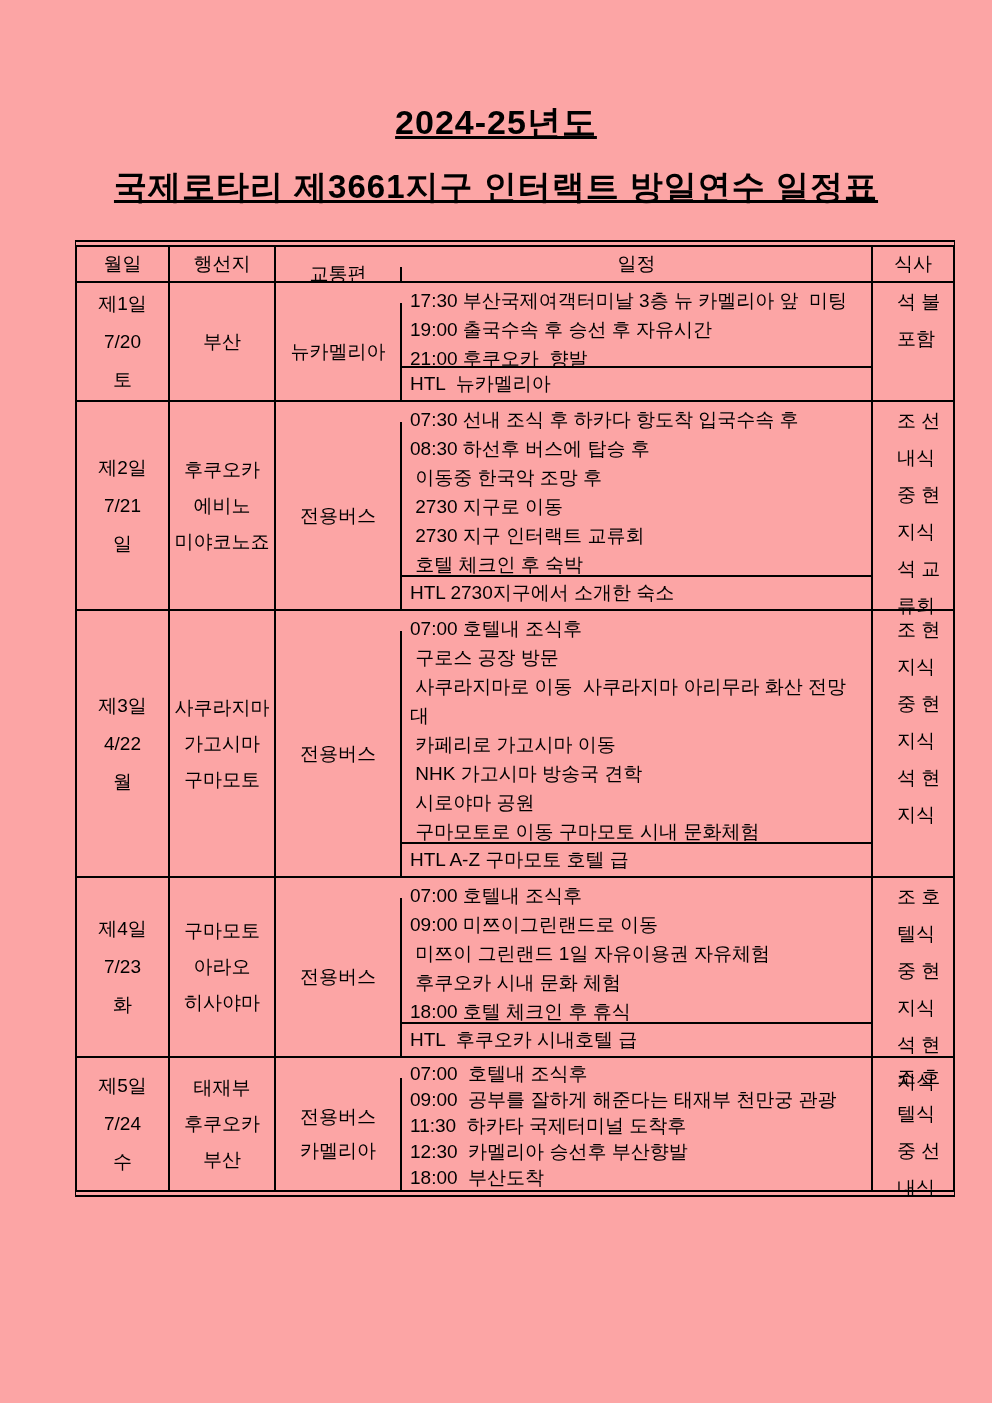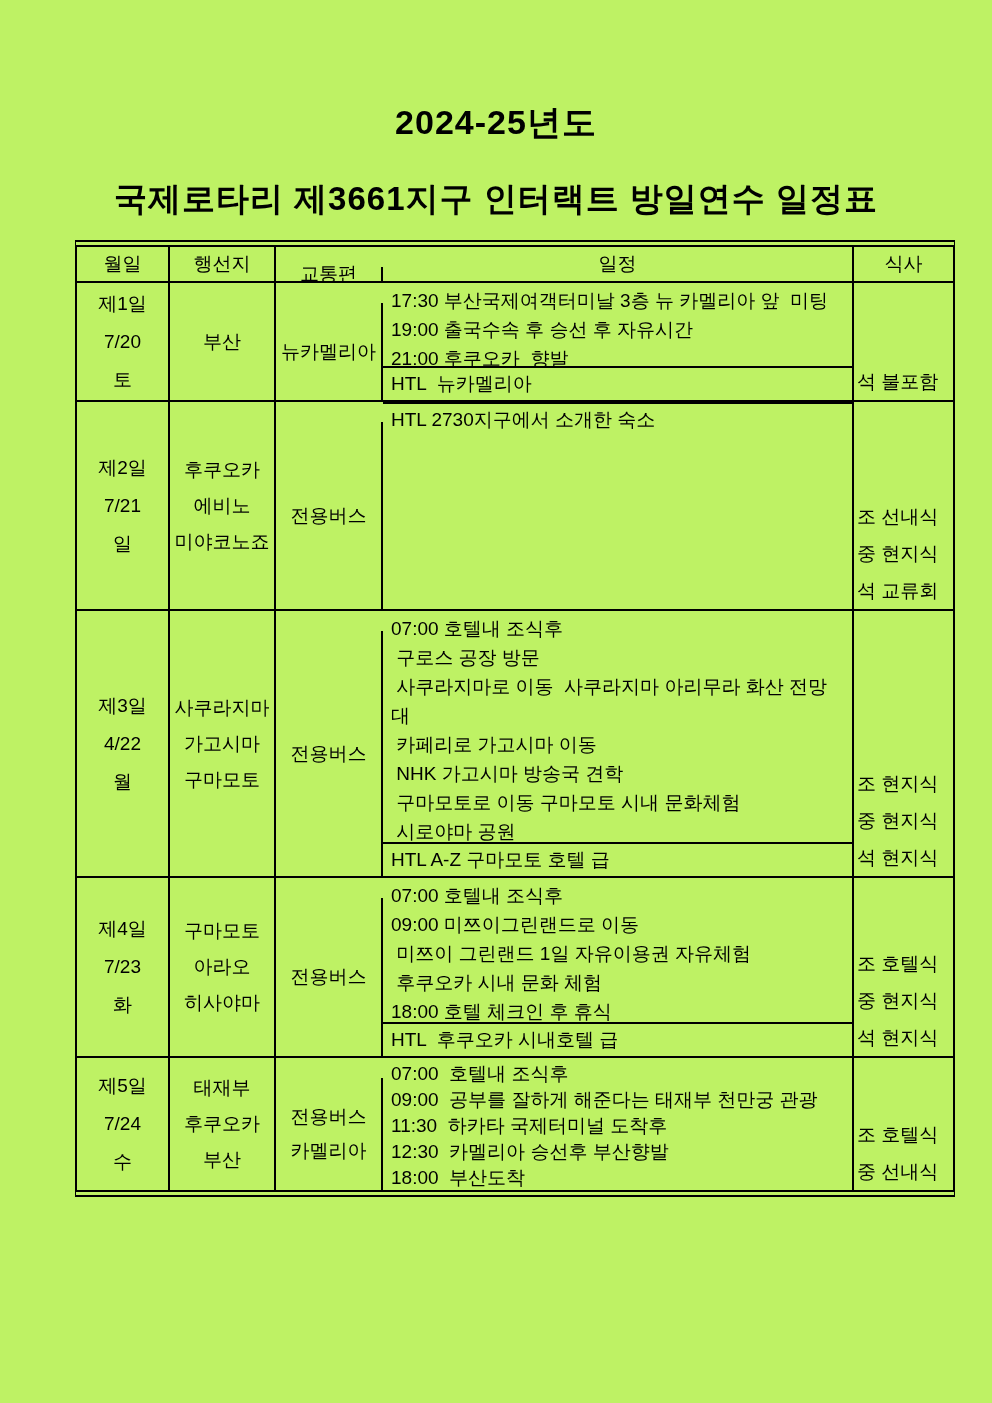--- a/index.html
+++ b/index.html
@@ -4,28 +4,28 @@
 <style>
   * { margin: 0; padding: 0; box-sizing: border-box; }
   html, body { background: #ffffff; }
   body {
     width: 992px;
     height: 1403px;
     position: relative;
     font-family: "Liberation Sans", "DejaVu Sans", sans-serif;
     color: #000;
   }
-  .page { width: 992px; height: 1403px; background: #bef264; position: relative; }
+  .page { width: 992px; height: 1403px; background: #fca5a5; position: relative; text-decoration: underline; }
 
   .title-block { padding-top: 100px; text-align: center; }
   .title-line1 {
     font-size: 34px; font-weight: 700; letter-spacing: 1px;
   }
   .title-line2 {
-    font-size: 33px; font-weight: 700; margin-top: 31px; letter-spacing: 1px;
+    font-size: 33px; font-weight: 700; margin-top: 19px; letter-spacing: 1px;
   }
 
   .tbl {
     position: absolute;
     left: 75px; top: 240px;
     width: 880px;
     border-left: 2px solid #000;
     border-right: 2px solid #000;
     border-top: 7px double #000;
     border-bottom: 7px double #000;
@@ -33,21 +33,21 @@
   }
 
   .t-row { display: flex; border-bottom: 2px solid #000; }
   .t-row:last-child { border-bottom: none; }
 
   .cell { border-right: 2px solid #000; }
   .cell:last-child { border-right: none; }
 
   .c-date  { width: 93px; }
   .c-dest  { width: 106px; }
-  .c-trans { width: 107px; margin-top: 20px; }
+  .c-trans { width: 126px; margin-top: 20px; }
   .c-sched { width: 471px; display: flex; flex-direction: column; }
   .c-meal  { flex: 1; }
 
   .v-center {
     display: flex; flex-direction: column; justify-content: center;
     align-items: center; text-align: center;
   }
 
   
   .t-head { height: 36px; }
@@ -76,22 +76,22 @@
   .sched-hotel {
     border-top: 2px solid #000;
     height: 34px;
     display: flex; align-items: center;
     padding: 0 8px;
     white-space: pre-wrap;
     flex: none;
   }
 
   .c-meal {
-    display: flex; flex-direction: column; justify-content: flex-end;
-    padding-left: 3px;
+    display: flex; flex-direction: column; justify-content: flex-start;
+    padding-left: 24px;
   }
   .c-meal .line { line-height: 37px; white-space: pre-wrap; }
 </style>
 </head>
 <body>
 
 <div class="page">
 
   <div class="title-block">
     <div class="title-line1">2024-25년도</div>
@@ -140,20 +140,28 @@
           </div>
     <div class="cell c-dest v-center">
             <div class="line">후쿠오카</div>
             <div class="line">에비노</div>
             <div class="line">미야코노죠</div>
           </div>
     <div class="cell c-trans v-center">
             <div class="line">전용버스</div>
           </div>
     <div class="cell c-sched">
+      <div class="sched-main">
+              <div class="line">07:30 선내 조식 후 하카다 항도착 입국수속 후</div>
+              <div class="line">08:30 하선후 버스에 탑승 후</div>
+              <div class="line"> 이동중 한국악 조망 후</div>
+              <div class="line"> 2730 지구로 이동</div>
+              <div class="line"> 2730 지구 인터랙트 교류회</div>
+              <div class="line"> 호텔 체크인 후 숙박</div>
+            </div>
       <div class="sched-hotel">HTL 2730지구에서 소개한 숙소</div>
     </div>
     <div class="cell c-meal">
             <div class="line">조 선내식</div>
             <div class="line">중 현지식</div>
             <div class="line">석 교류회</div>
           </div>
   </div>
 
   <div class="t-row r3">
@@ -170,22 +178,22 @@
     <div class="cell c-trans v-center">
             <div class="line">전용버스</div>
           </div>
     <div class="cell c-sched">
       <div class="sched-main">
               <div class="line">07:00 호텔내 조식후</div>
               <div class="line"> 구로스 공장 방문</div>
               <div class="line"> 사쿠라지마로 이동  사쿠라지마 아리무라 화산 전망대</div>
               <div class="line"> 카페리로 가고시마 이동</div>
               <div class="line"> NHK 가고시마 방송국 견학</div>
+              <div class="line"> 시로야마 공원</div>
               <div class="line"> 구마모토로 이동 구마모토 시내 문화체험</div>
-              <div class="line"> 시로야마 공원</div>
             </div>
       <div class="sched-hotel">HTL A-Z 구마모토 호텔 급</div>
     </div>
     <div class="cell c-meal">
             <div class="line">조 현지식</div>
             <div class="line">중 현지식</div>
             <div class="line">석 현지식</div>
           </div>
   </div>
 

